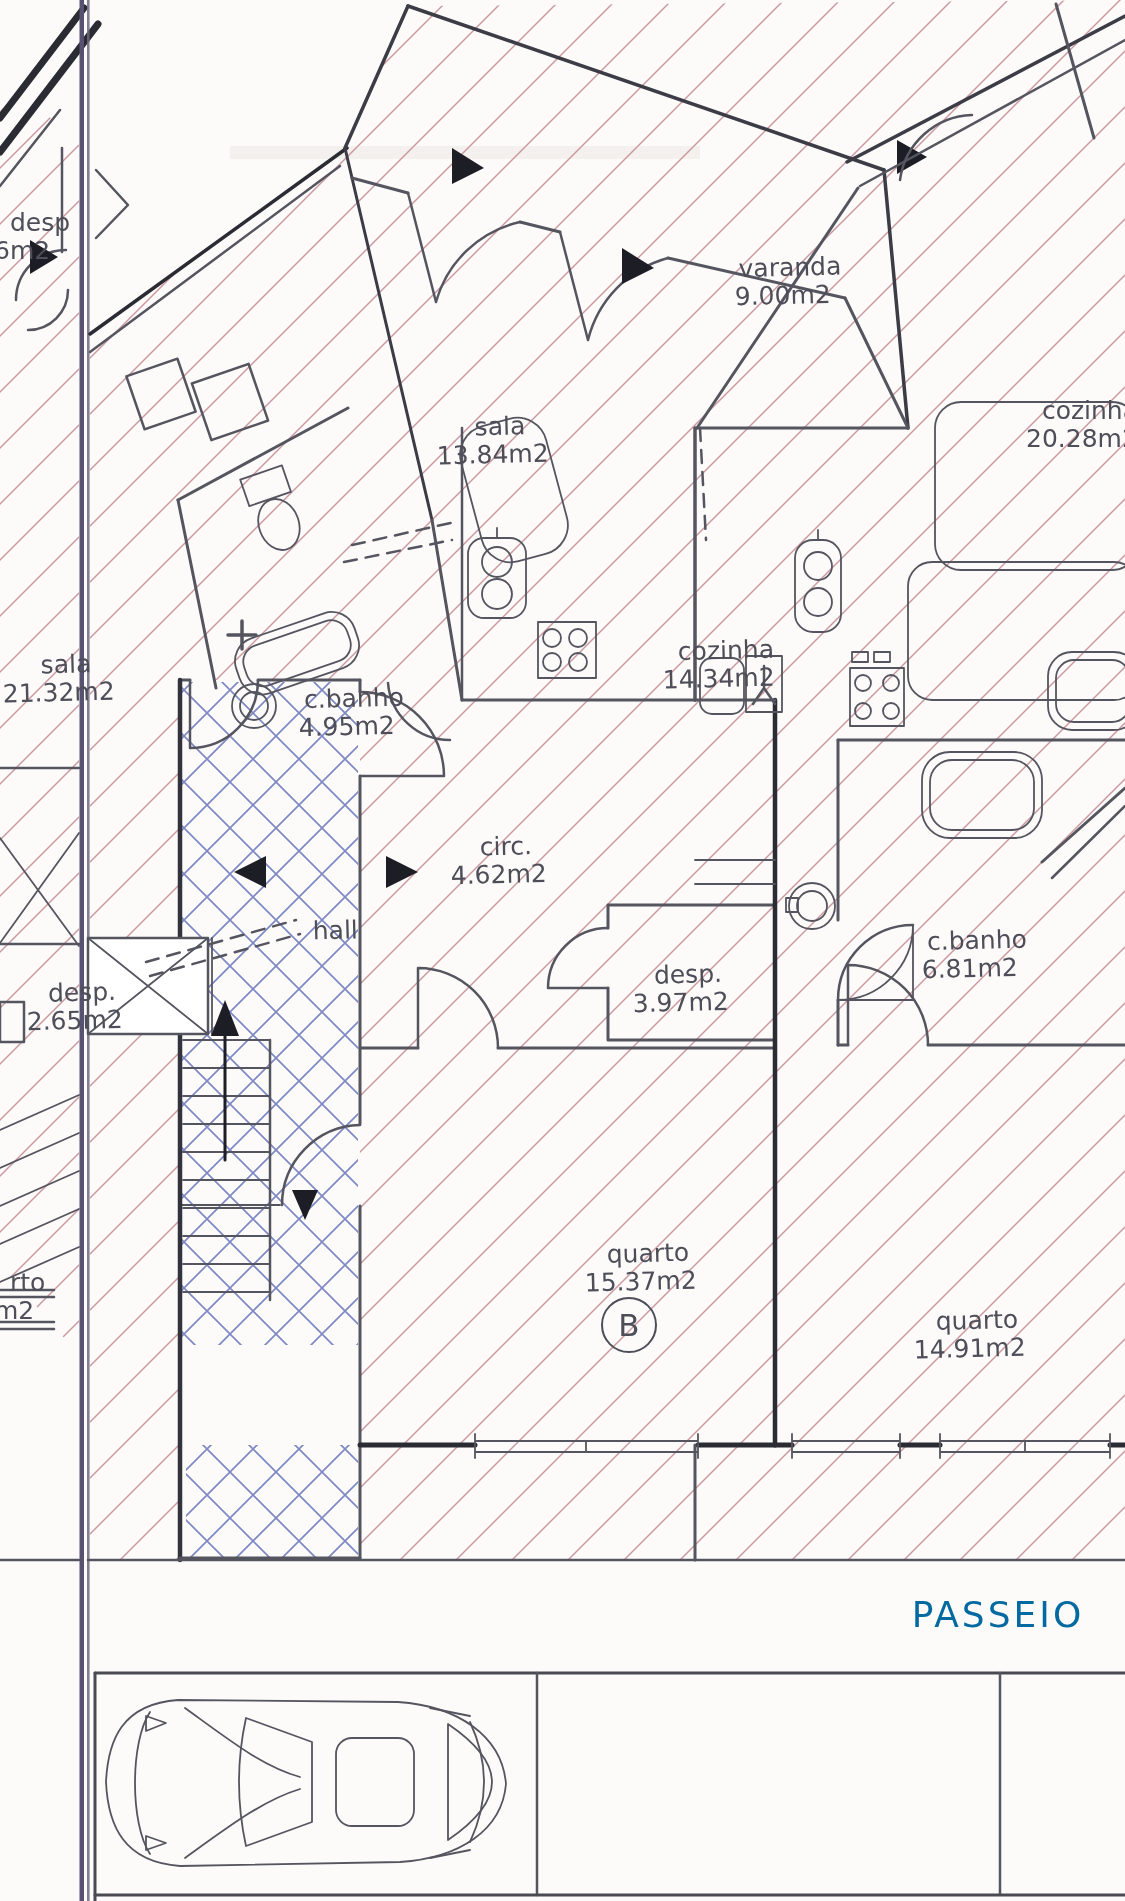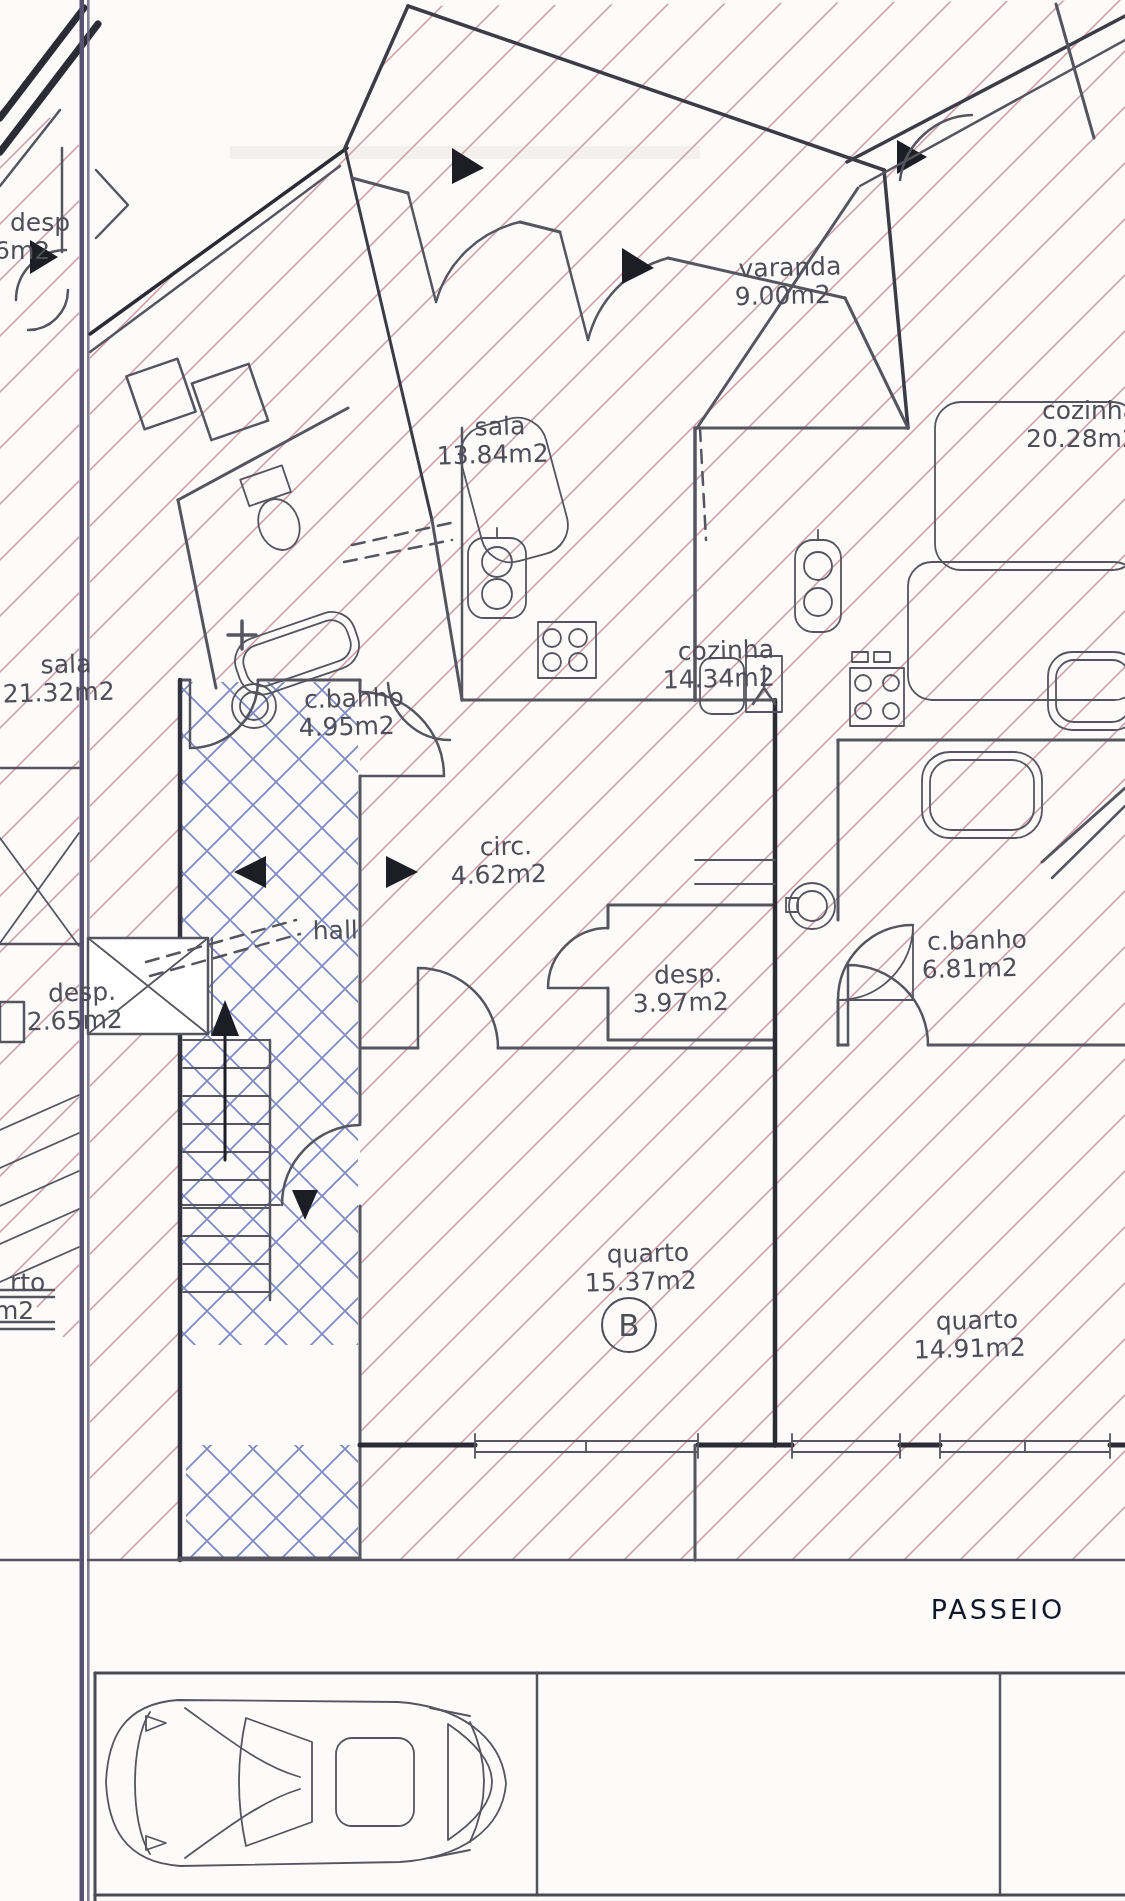--- a/index.html
+++ b/index.html
@@ -6,21 +6,21 @@
   #canvas{position:relative;width:1125px;height:1901px;background:#fcfbfa;overflow:hidden;
           font-family:"DejaVu Sans", sans-serif;}
   svg{position:absolute;left:0;top:0;}
   .walls{stroke:#55555f;fill:none;stroke-width:2.5;stroke-linecap:round;stroke-linejoin:round;}
   .thin{stroke-width:1.8;}
   .dash{stroke-dasharray:13 9;}
   .blk{fill:#1d1d26;stroke:none;}
   .lbl{position:absolute;font-size:25px;line-height:1.14;color:#4e4e59;text-align:center;
        transform:translateX(-50%) rotate(-1.5deg);white-space:pre;}
   .lbl.la{transform:none;text-align:left;}
-  .passeio{position:absolute;font-size:27px;letter-spacing:3px;color:#0f172a;
+  .passeio{position:absolute;font-size:36px;letter-spacing:3px;color:#0369a1;
            transform:translateX(-50%);}
   .badge{position:absolute;width:52px;height:52px;border:2.5px solid #4e4e59;border-radius:50%;
          display:flex;align-items:center;justify-content:center;font-size:31px;color:#4e4e59;}
 </style>
 </head>
 <body>
 
 <div id="canvas">
 
 <svg width="1125" height="1901" viewBox="0 0 1125 1901">

